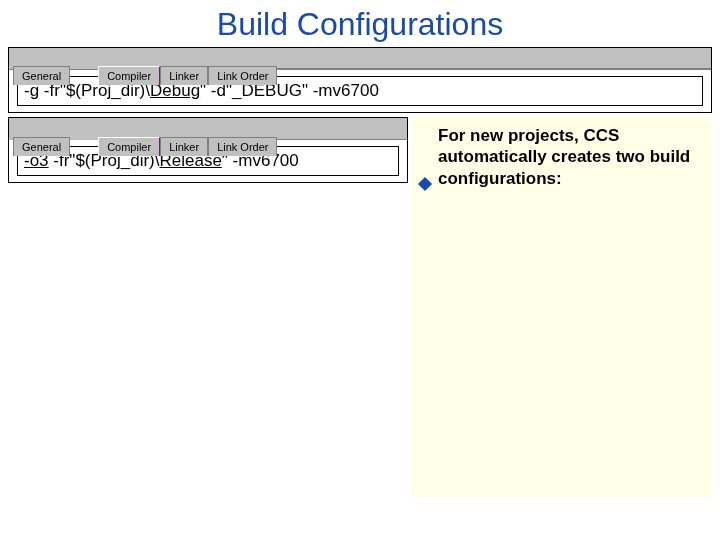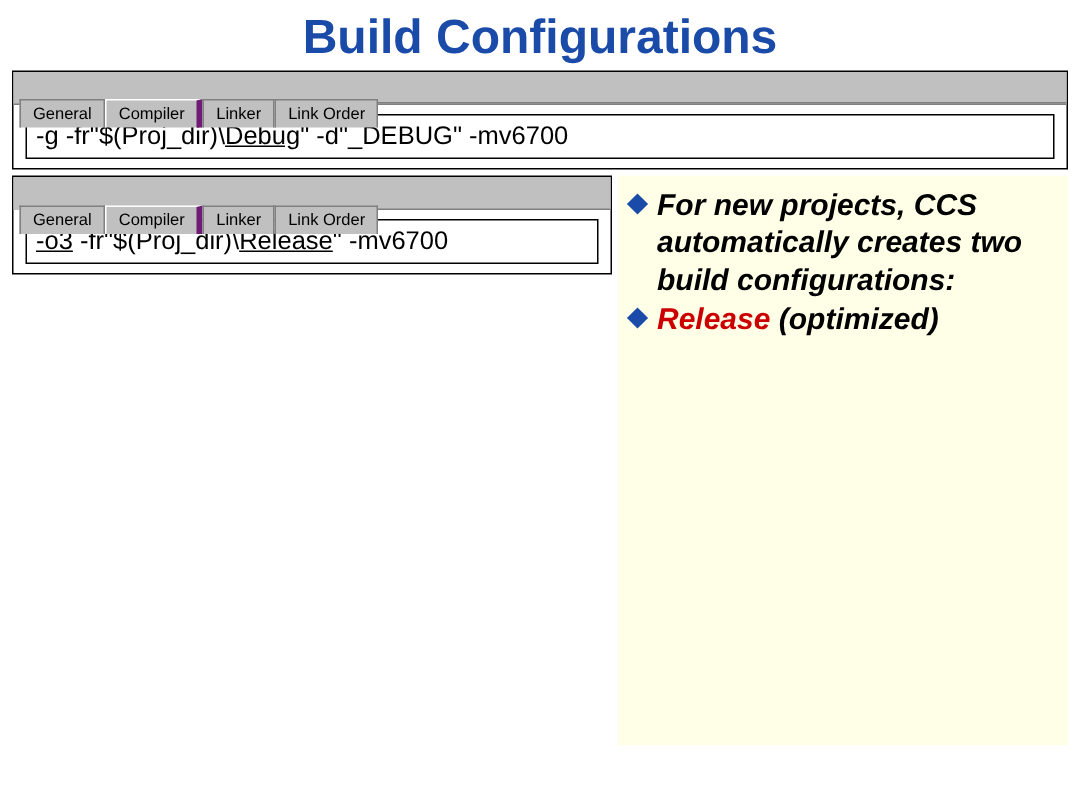--- a/index.html
+++ b/index.html
@@ -6,21 +6,21 @@
   body {
     width: 720px;
     height: 540px;
     background: #fff;
     font-family: Arial, Helvetica, sans-serif;
     position: relative;
   }
   .title {
     text-align: center;
     font-size: 32px;
-    font-weight: bold;
+    font-weight: normal;
     color: #1a4ba8;
     padding: 6px 0 4px 0;
   }
   .config-box {
     border: 1px solid #000;
     margin: 0 8px 4px 8px;
     background: #fff;
   }
   .tabs {
     display: flex;
@@ -38,22 +38,23 @@
     border-bottom: none;
     margin-right: 0;
     color: #000;
     position: relative;
     top: 16px;
   }
   .tab.active {
     background: #c0c0c0;
     border-top: 1px solid #fff;
     border-left: 1px solid #fff;
-    border-right: 4px solid #701a75;
+    border-right: 1px solid #701a75;
     font-weight: normal;
+    margin-left: 28px;
   }
   .tab-spacer {
     flex: 1;
     border-bottom: 1px solid #808080;
   }
   .input-row {
     padding: 6px 8px;
   }
   .input-field {
     width: 100%;
@@ -77,26 +78,25 @@
     margin-left: 4px;
     min-height: 380px;
   }
   .config-box2 {
     border: 1px solid #000;
     background: #fff;
   }
   .bullet-list { list-style: none; }
   .bullet-item {
     display: flex;
-    align-items: flex-start;
-    font-size: 20px;
+    align-items: flex-end;
+    font-size: 17px;
     color: #000;
     margin-bottom: 1px;
     line-height: 1.25;
-    font-style: italic;
   }
   .bullet-icon {
     width: 10px;
     height: 10px;
     background: #1a4ba8;
     transform: rotate(45deg);
     flex-shrink: 0;
     margin: 6px 8px 0 6px;
   }
   .bullet-text { flex: 1; }
@@ -147,19 +147,15 @@
       </div>
     </div>
   </div>
 
   <div class="right-col">
     <ul class="bullet-list">
       <li class="bullet-item">
         <span class="bullet-icon"></span>
         <span class="bullet-text bold">For new projects, CCS automatically creates two build configurations:</span>
       </li>
-      <li class="bullet-item">
-        <span class="bullet-icon"></span>
-        <span class="bullet-text"><span class="red-bold">Release</span><span class="bold">    (optimized)</span></span>
-      </li>
     </ul>
   </div>
 </div>
 
 </body></html>

